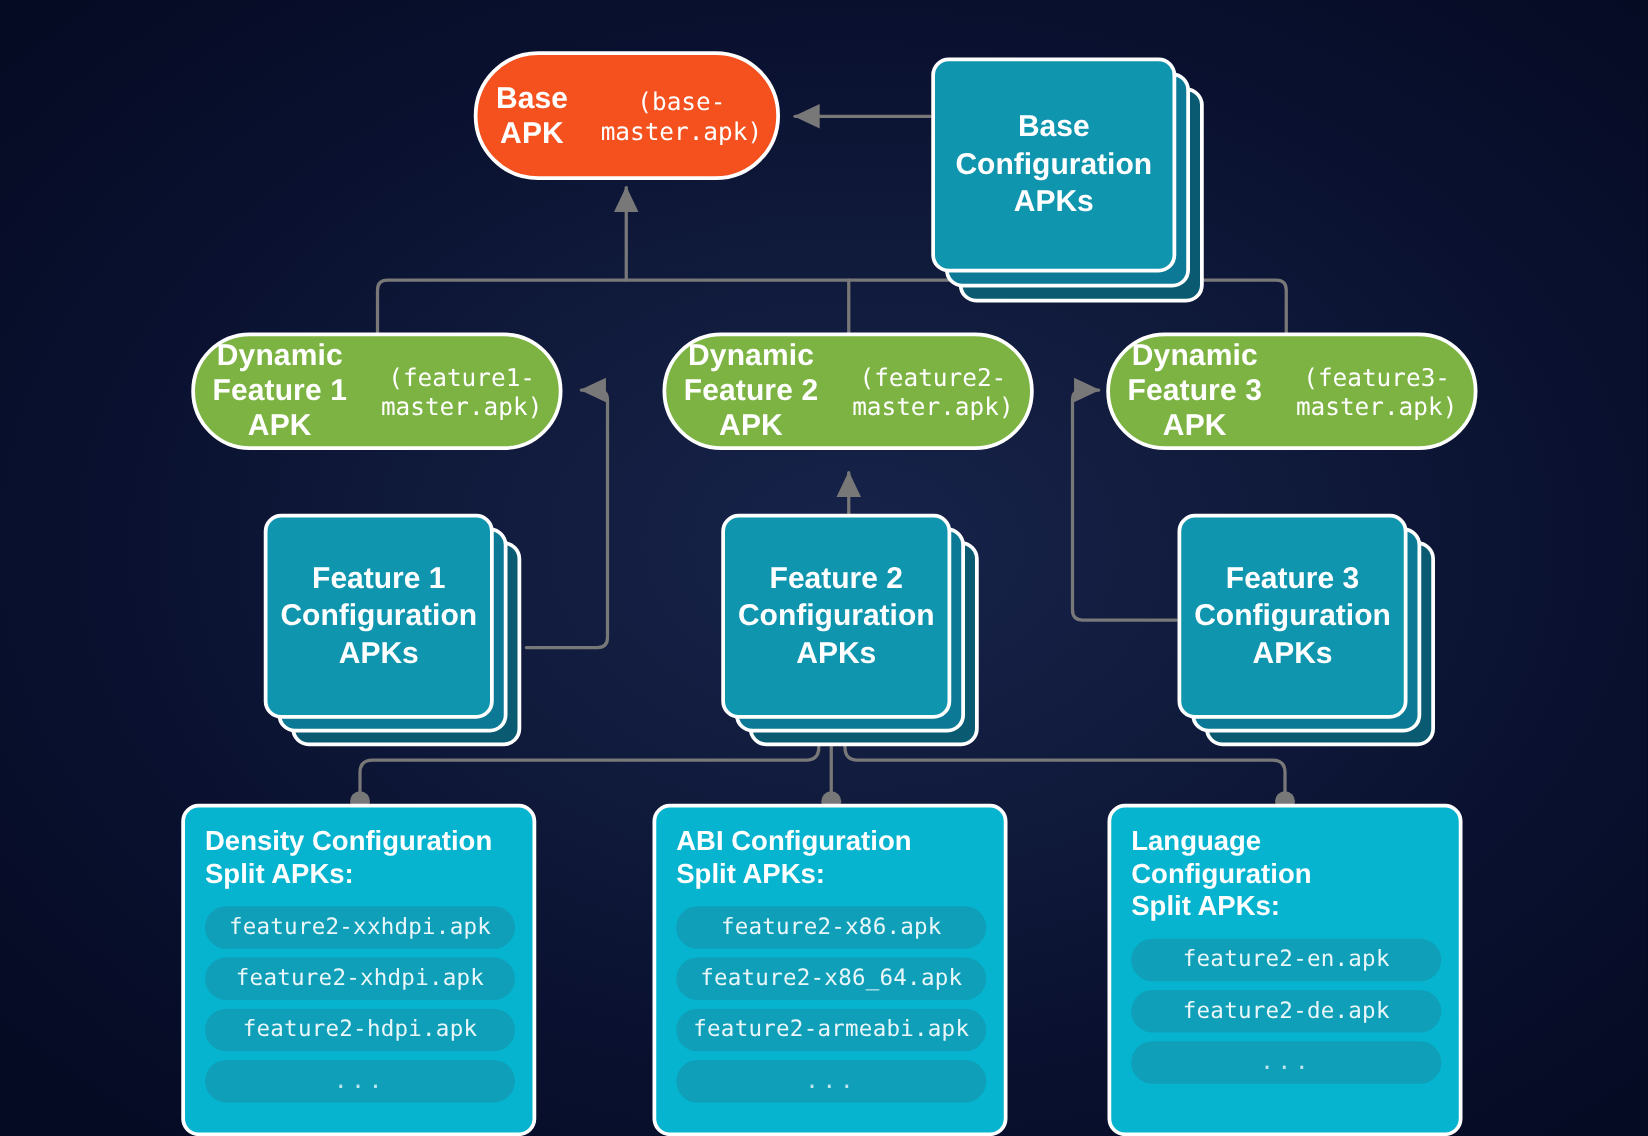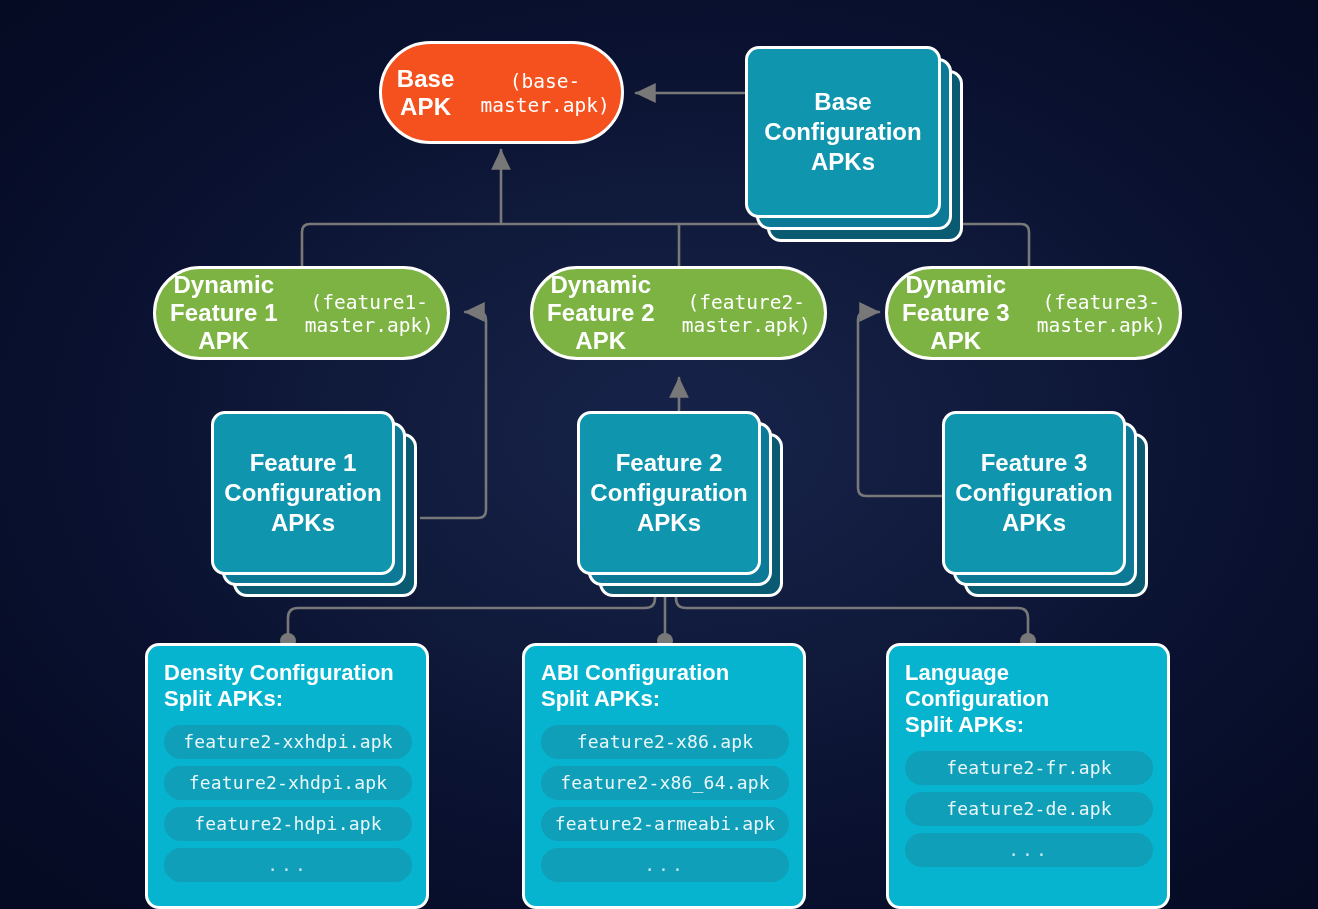--- a/index.html
+++ b/index.html
@@ -239,19 +239,19 @@
       <div class="row">feature2-x86_64.apk</div>
       <div class="row">feature2-armeabi.apk</div>
       <div class="row ellipsis">...</div>
     </div>
   </div>
 
   <div class="panel" style="left:886px; top:643px; width:284px; height:266px;">
     <div class="ptitle">Language Configuration
 Split APKs:</div>
     <div class="rows">
-      <div class="row">feature2-fr.apk</div>
+      <div class="row">feature2-en.apk</div>
       <div class="row">feature2-de.apk</div>
       <div class="row ellipsis">...</div>
     </div>
   </div>
 
 </div>
 
 </body></html>

